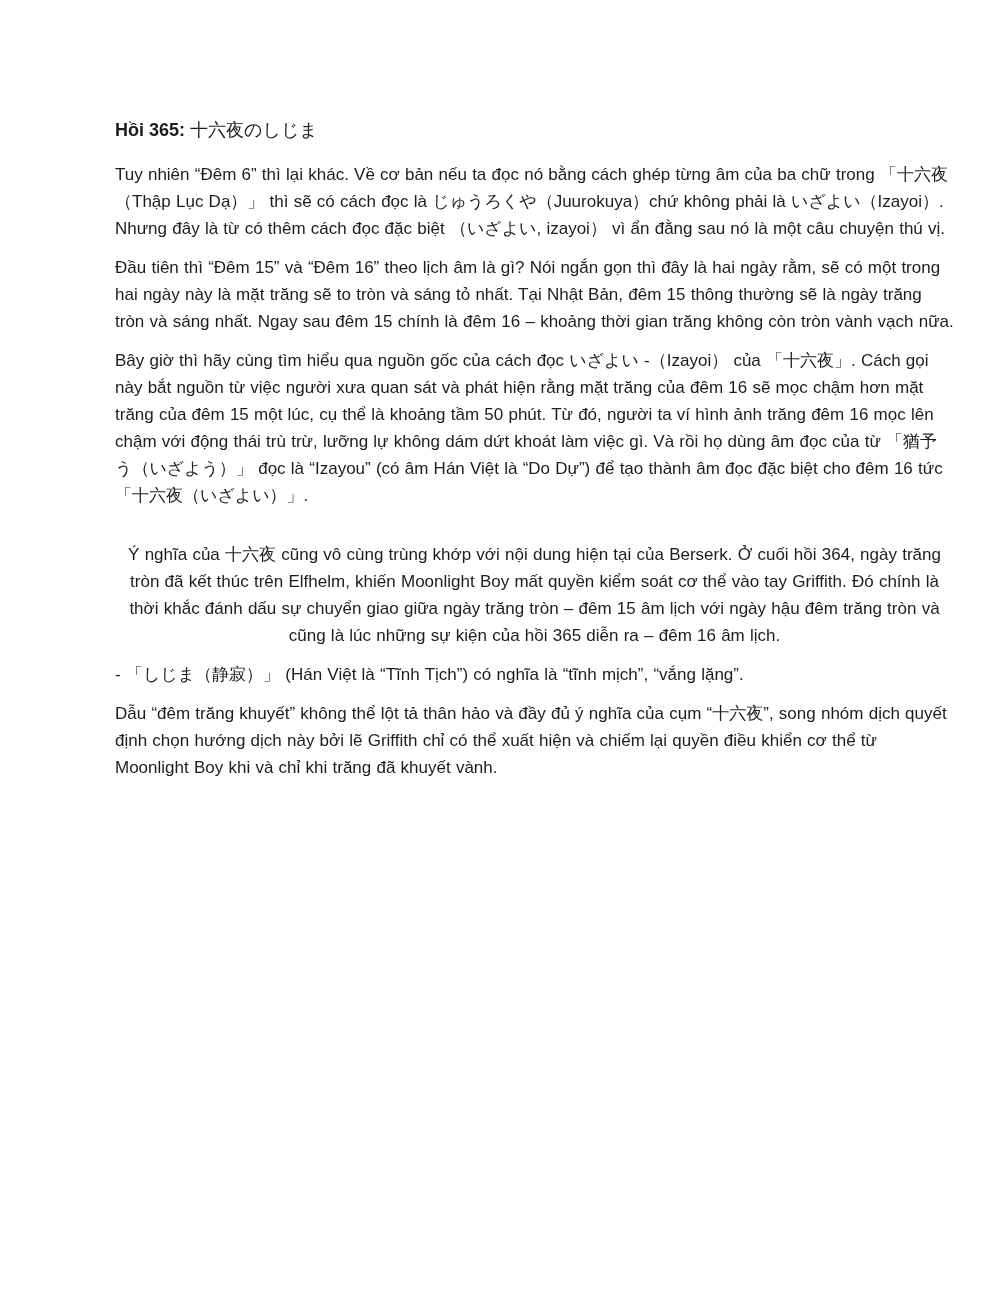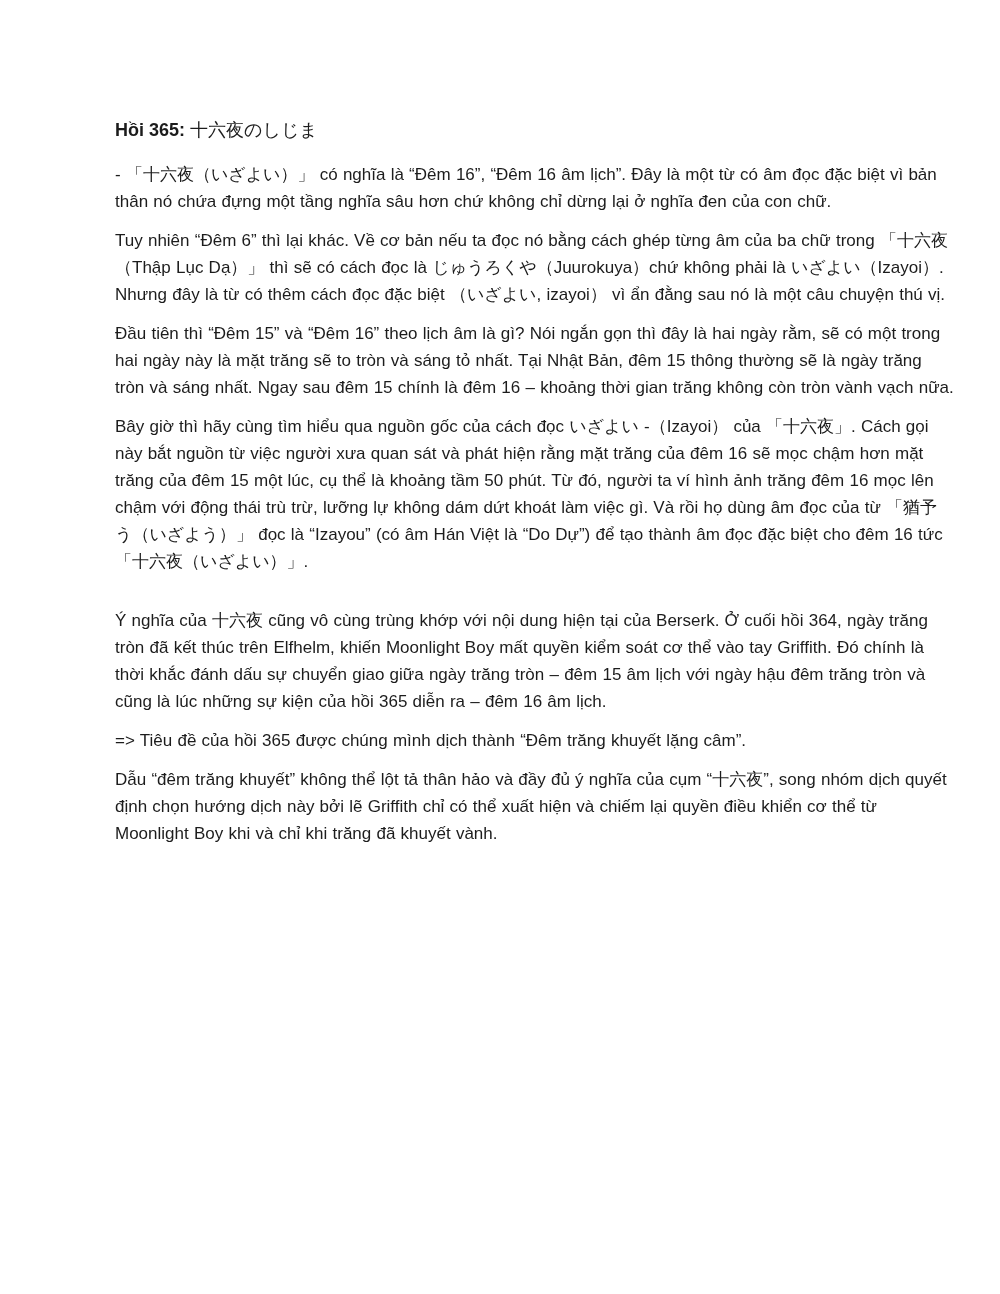--- a/index.html
+++ b/index.html
@@ -32,38 +32,38 @@
   }
   p.body-para {
     font-size: 17px;
     line-height: 27px;
     margin: 0 0 12px 0;
     text-align: left;
     word-spacing: 0.5px;
   }
   p.extra-gap {
     margin-top: 32px;
+    text-align: center;
   }
 </style>
 </head>
 <body>
 
 <div class="page">
 
   <h1 class="doc-title"><span class="title-label">Hồi 365:</span> <span class="title-ja">十六夜のしじま</span></h1>
 
-  <p class="body-para">- 「十六夜（いざよい）」 có nghĩa là “Đêm 16”, “Đêm 16 âm lịch”. Đây là một từ có âm đọc đặc biệt vì bản thân nó chứa đựng một tầng nghĩa sâu hơn chứ không chỉ dừng lại ở nghĩa đen của con chữ.</p>
 
 
   <p class="body-para">Tuy nhiên “Đêm 6” thì lại khác. Về cơ bản nếu ta đọc nó bằng cách ghép từng âm của ba chữ trong 「十六夜（Thập Lục Dạ）」 thì sẽ có cách đọc là じゅうろくや（Juurokuya）chứ không phải là いざよい（Izayoi）. Nhưng đây là từ có thêm cách đọc đặc biệt （いざよい, izayoi） vì ẩn đằng sau nó là một câu chuyện thú vị.</p>
 
   <p class="body-para">Đầu tiên thì “Đêm 15” và “Đêm 16” theo lịch âm là gì? Nói ngắn gọn thì đây là hai ngày rằm, sẽ có một trong hai ngày này là mặt trăng sẽ to tròn và sáng tỏ nhất. Tại Nhật Bản, đêm 15 thông thường sẽ là ngày trăng tròn và sáng nhất. Ngay sau đêm 15 chính là đêm 16 – khoảng thời gian trăng không còn tròn vành vạch nữa.</p>
 
   <p class="body-para">Bây giờ thì hãy cùng tìm hiểu qua nguồn gốc của cách đọc いざよい -（Izayoi） của 「十六夜」. Cách gọi này bắt nguồn từ việc người xưa quan sát và phát hiện rằng mặt trăng của đêm 16 sẽ mọc chậm hơn mặt trăng của đêm 15 một lúc, cụ thể là khoảng tầm 50 phút. Từ đó, người ta ví hình ảnh trăng đêm 16 mọc lên chậm với động thái trù trừ, lưỡng lự không dám dứt khoát làm việc gì. Và rồi họ dùng âm đọc của từ 「猶予う（いざよう）」 đọc là “Izayou” (có âm Hán Việt là “Do Dự”) để tạo thành âm đọc đặc biệt cho đêm 16 tức 「十六夜（いざよい）」.</p>
 
   <p class="body-para extra-gap">Ý nghĩa của 十六夜 cũng vô cùng trùng khớp với nội dung hiện tại của Berserk. Ở cuối hồi 364, ngày trăng tròn đã kết thúc trên Elfhelm, khiến Moonlight Boy mất quyền kiểm soát cơ thể vào tay Griffith. Đó chính là thời khắc đánh dấu sự chuyển giao giữa ngày trăng tròn – đêm 15 âm lịch với ngày hậu đêm trăng tròn và cũng là lúc những sự kiện của hồi 365 diễn ra – đêm 16 âm lịch.</p>
 
+  <p class="body-para">- 「しじま（静寂）」 (Hán Việt là “Tĩnh Tịch”) có nghĩa là “tĩnh mịch”, “vắng lặng”.</p>
 
-  <p class="body-para">=&gt; Tiêu đề của hồi 365 được chúng mình dịch thành “Đêm trăng khuyết lặng câm”.</p>
 
   <p class="body-para">Dẫu “đêm trăng khuyết” không thể lột tả thân hảo và đầy đủ ý nghĩa của cụm “十六夜”, song nhóm dịch quyết định chọn hướng dịch này bởi lẽ Griffith chỉ có thể xuất hiện và chiếm lại quyền điều khiển cơ thể từ Moonlight Boy khi và chỉ khi trăng đã khuyết vành.</p>
 
 </div>
 
 </body></html>

